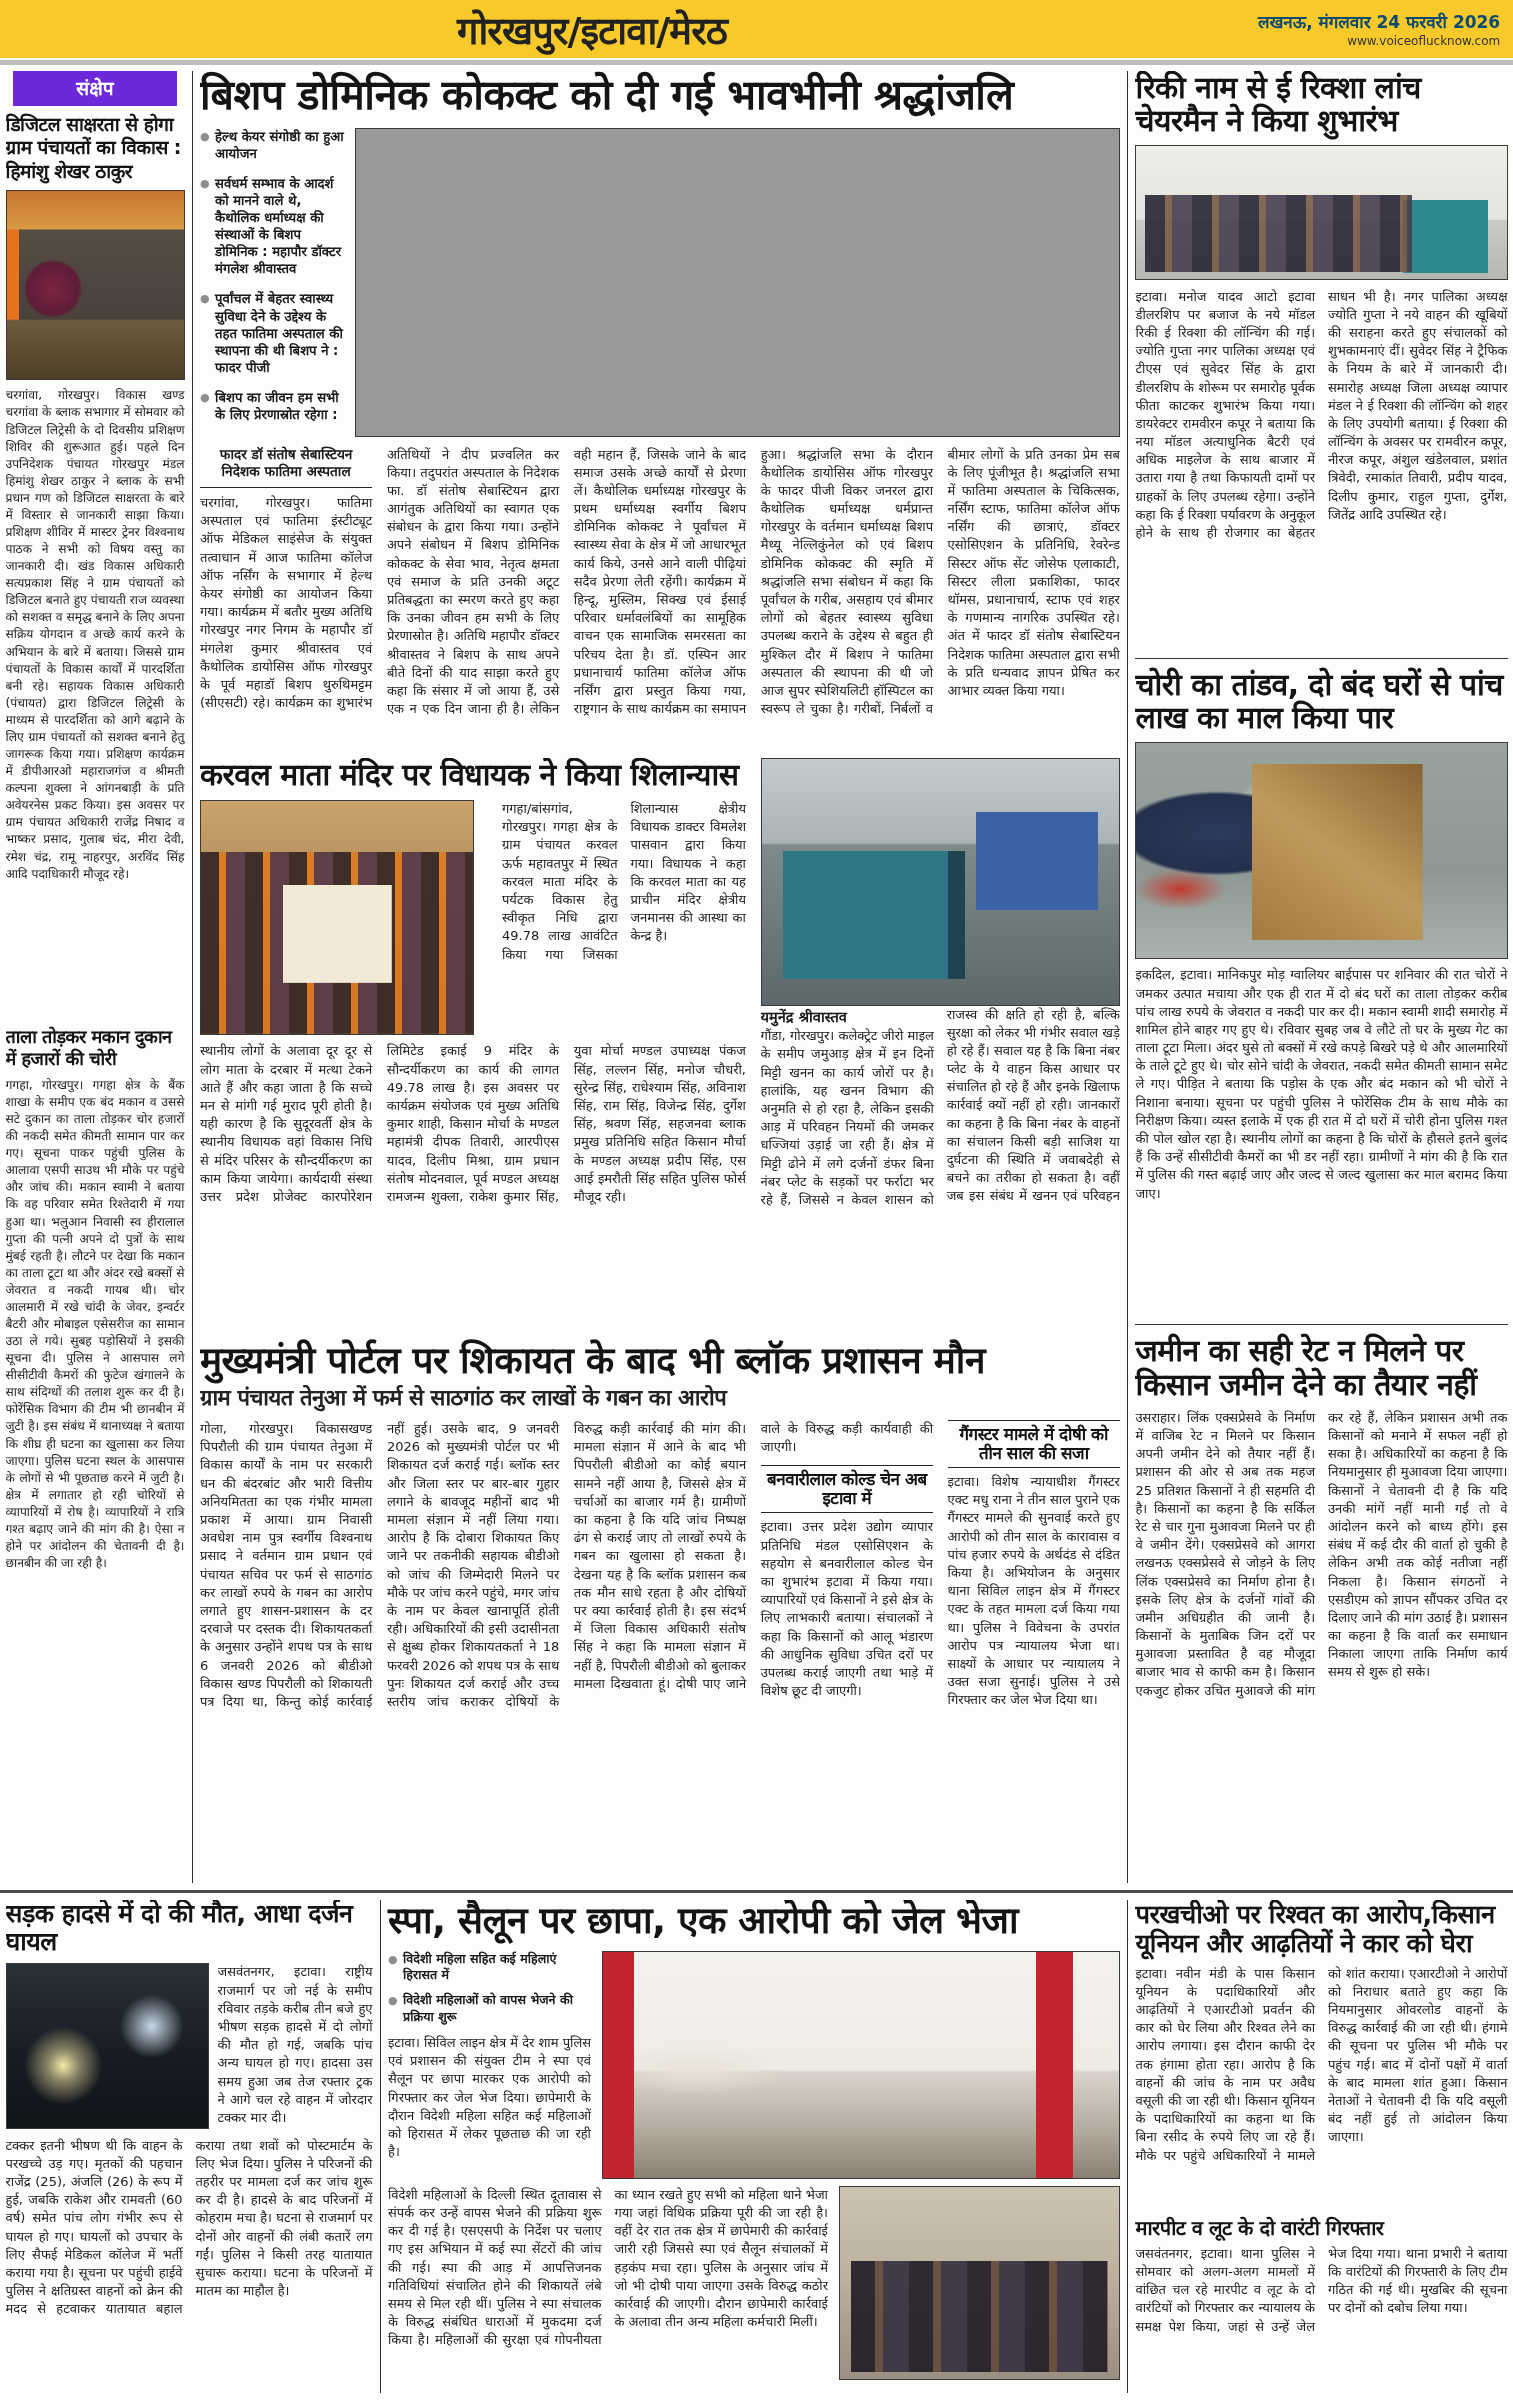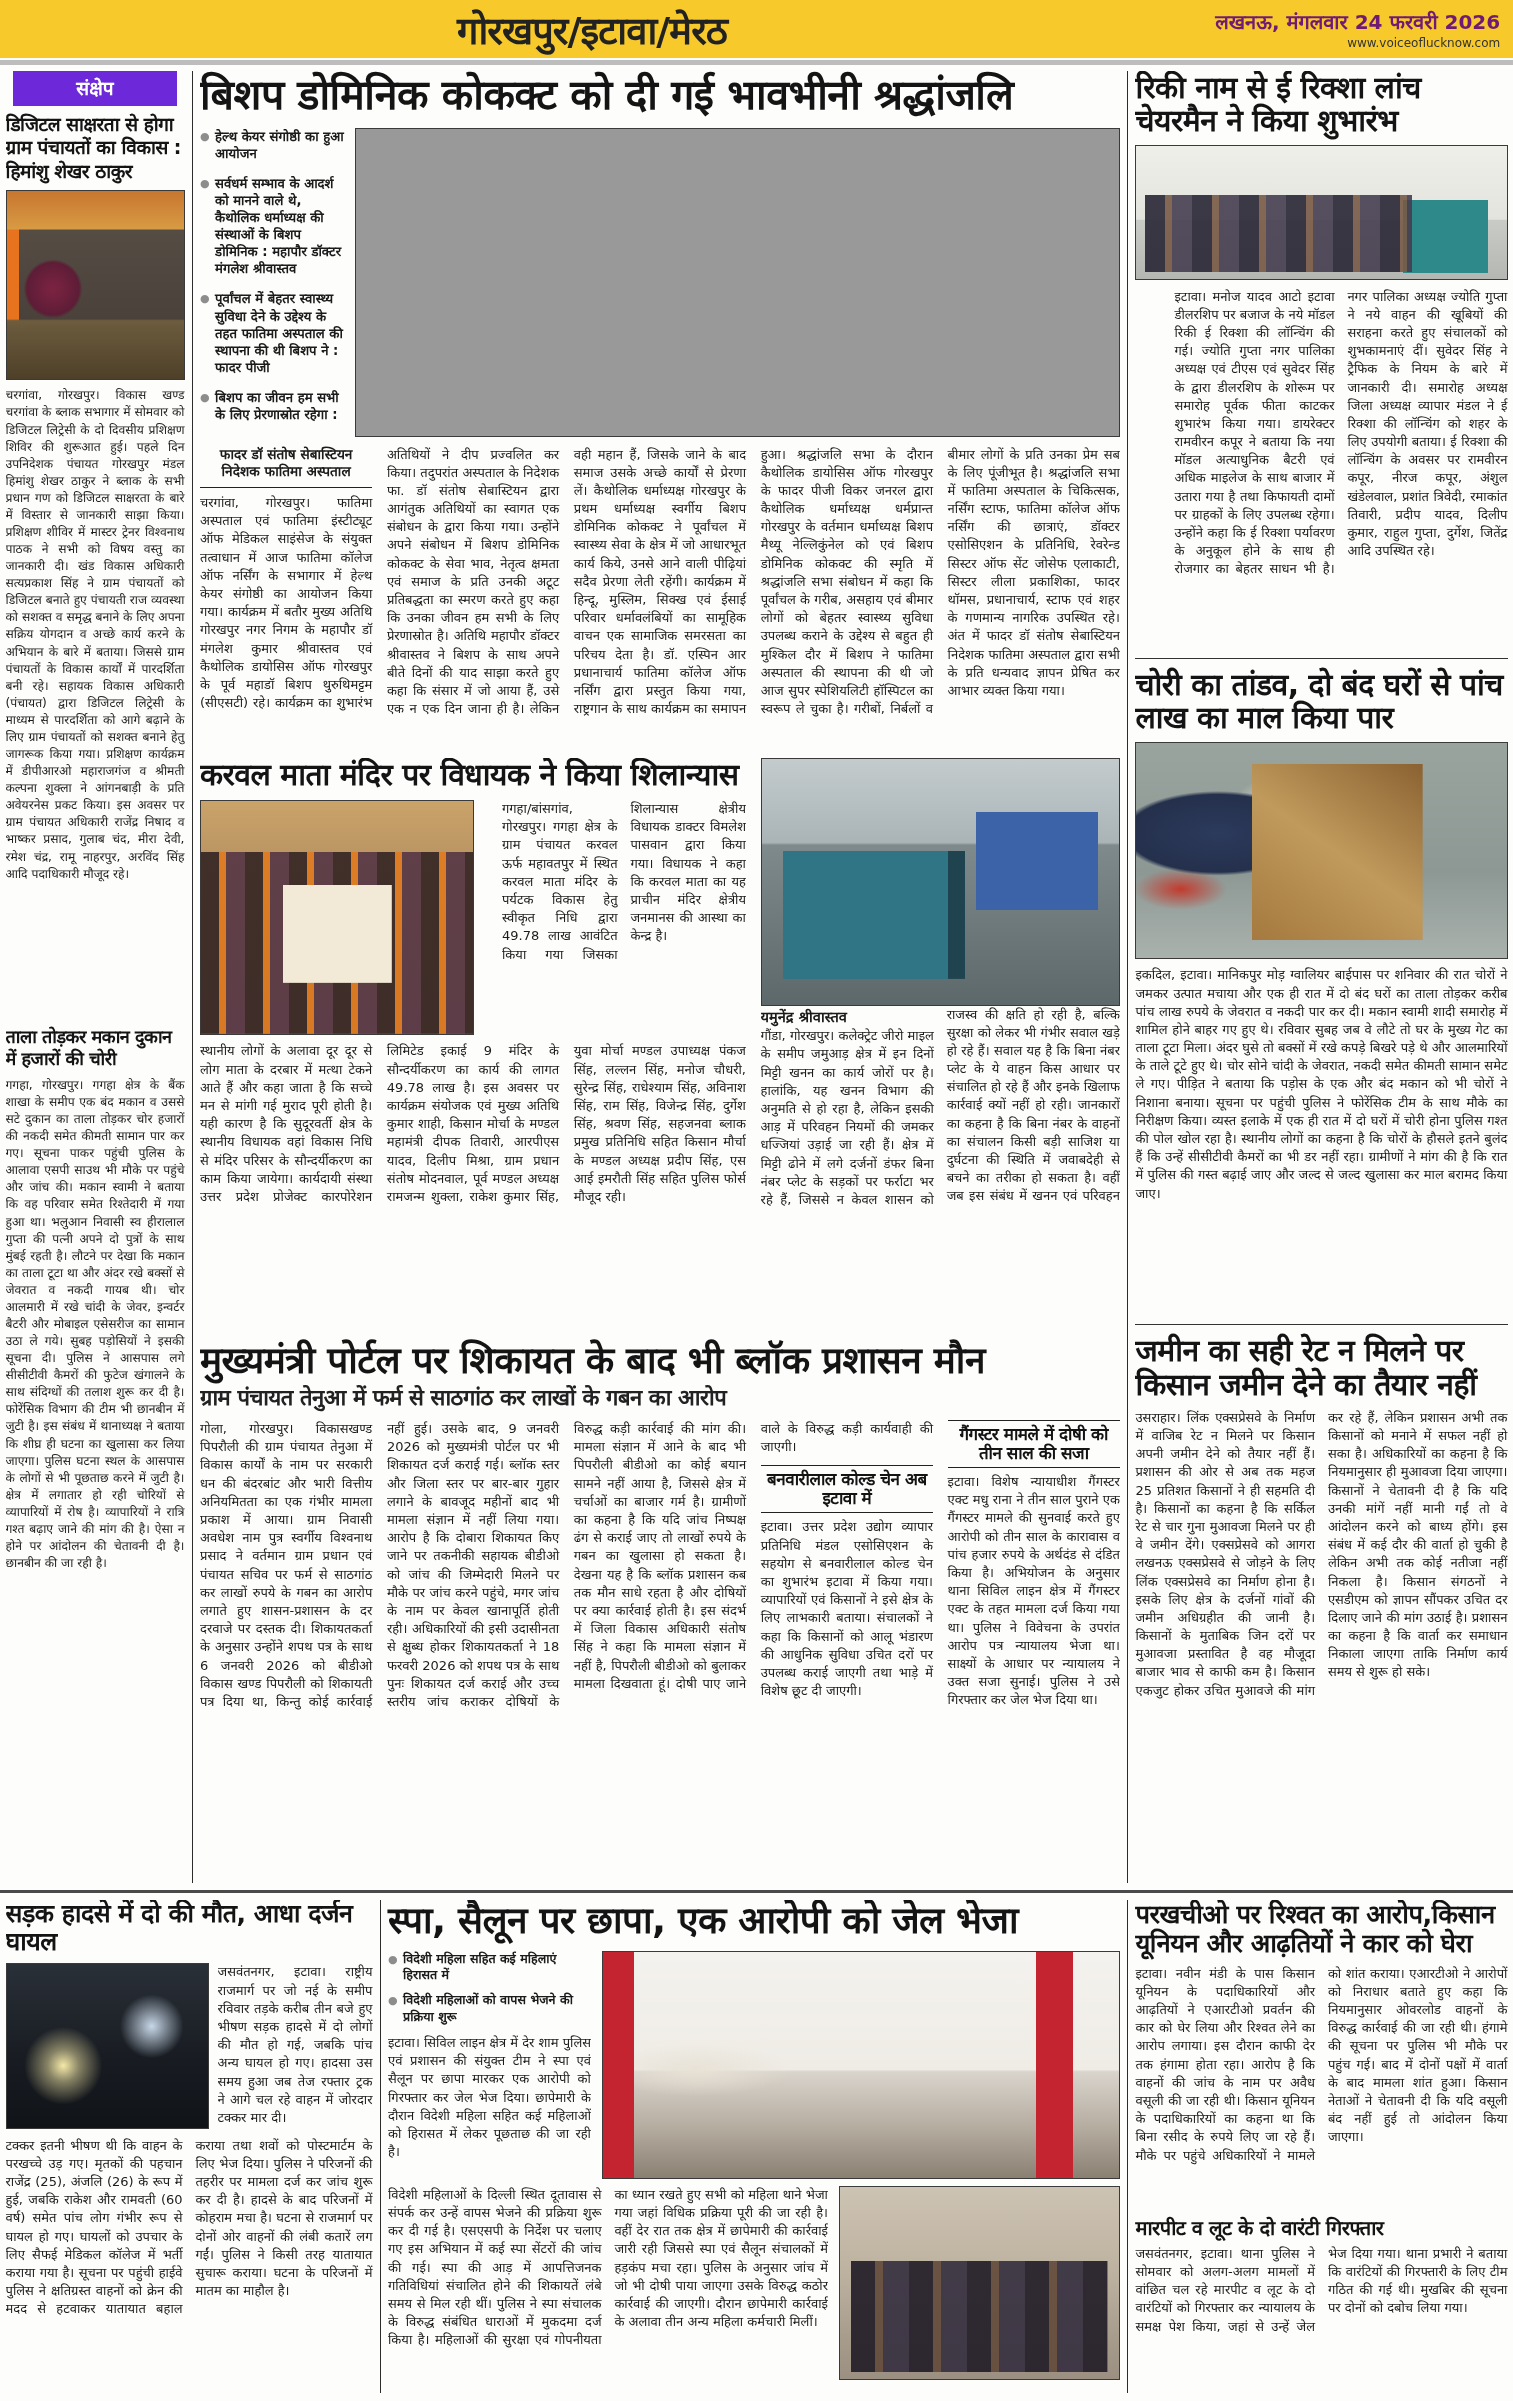--- a/index.html
+++ b/index.html
@@ -9,21 +9,21 @@
 
   
   .masthead { height: 58px; background: #f7c92b; display: flex; align-items: center; padding: 0 12.8px; margin: 0 -5.5px; }
   .mh-left { display: flex; align-items: center; gap: 9px; width: 475px; }
   .pagenum { font-size: 40px; font-weight: bold; color: #8b8b8b; letter-spacing: -1.8px; }
   .mh-bar { width: 1.8px; height: 40px; background: #222; }
   .papername { font-size: 35px; font-weight: bold; color: #141414; letter-spacing: -0.9px; }
   .papername .mid { color: #8f8f8f; padding: 0 3.7px; }
   .mh-center { flex: 1; text-align: center; font-size: 38px; font-weight: bold; color: #222; letter-spacing: -0.9px; }
   .mh-right { width: 329px; text-align: right; }
-  .mh-date { font-size: 20px; font-weight: bold; color: #701a75; }
+  .mh-date { font-size: 17px; font-weight: bold; color: #0c4a6e; }
   .mh-site { font-size: 12px; color: #333; margin-top: 1.8px; }
   .toprule { height: 5.5px; background: #bdbdbd; margin: 1.8px -5.5px 5.5px; }
 
   
   h1, h2, h3, h4 { color: #141414; line-height: 1.12; letter-spacing: -0.5px; }
   .body { font-size: 13px; line-height: 1.40; text-align: justify; color: #1c1c1c; }
   .photo { border: 0.9px solid #3a3a3a; background: #999; }
   .vsep { width: 0.9px; background: #2c2c2c; align-self: stretch; margin: 0 7.3px; flex: 0 0 0.9px; }
   .hsep { border: 0; border-top: 1.4px solid #333; margin: 9px 0; }
   .byline { font-weight: bold; display: block; margin-bottom: 1.8px; }
@@ -67,21 +67,21 @@
   .cm-head { font-size: 37px; font-weight: bold; margin-bottom: 5.5px; }
   .cm-sub { font-size: 22px; font-weight: bold; color: #222; margin-bottom: 9px; }
   .cm-cols { column-count: 5; column-gap: 14.6px; height: 413px; overflow: hidden; }
   .insert { margin-top: 9px; }
   .insert h4 { font-size: 17px; text-align: center; border-top: 1.8px solid #222; border-bottom: 1.8px solid #222; padding: 3.7px 0; margin-bottom: 5.5px; }
 
   
   .rightcol { flex: 1; overflow: hidden; }
   .rc-head { font-size: 30px; font-weight: bold; margin-bottom: 7.3px; }
   .ph-rickshaw { width: 100%; height: 135px; margin-bottom: 7.3px; }
-  .rc-body2 { column-count: 2; column-gap: 12.8px; height: 361px; overflow: hidden; margin-left: 39px; }
+  .rc-body2 { column-count: 2; column-gap: 12.8px; height: 361px; overflow: hidden; }
   .ph-theftbox { width: 100%; height: 217px; margin-bottom: 7.3px; }
   .tandav-body { height: 349px; overflow: hidden; }
   .land-body { column-count: 2; column-gap: 12.8px; height: 436px; overflow: hidden; }
 
   
   .midrule { height: 2.7px; background: #4a4a4a; margin: 7.3px -5.5px; }
   .bottom-region { display: flex; height: 493px; overflow: hidden; }
   .accident { flex: 0 0 367px; }
   .accident h2 { font-size: 25px; font-weight: bold; margin-bottom: 7.3px; }
   .ac-row { display: flex; gap: 9px; height: 166px; }

